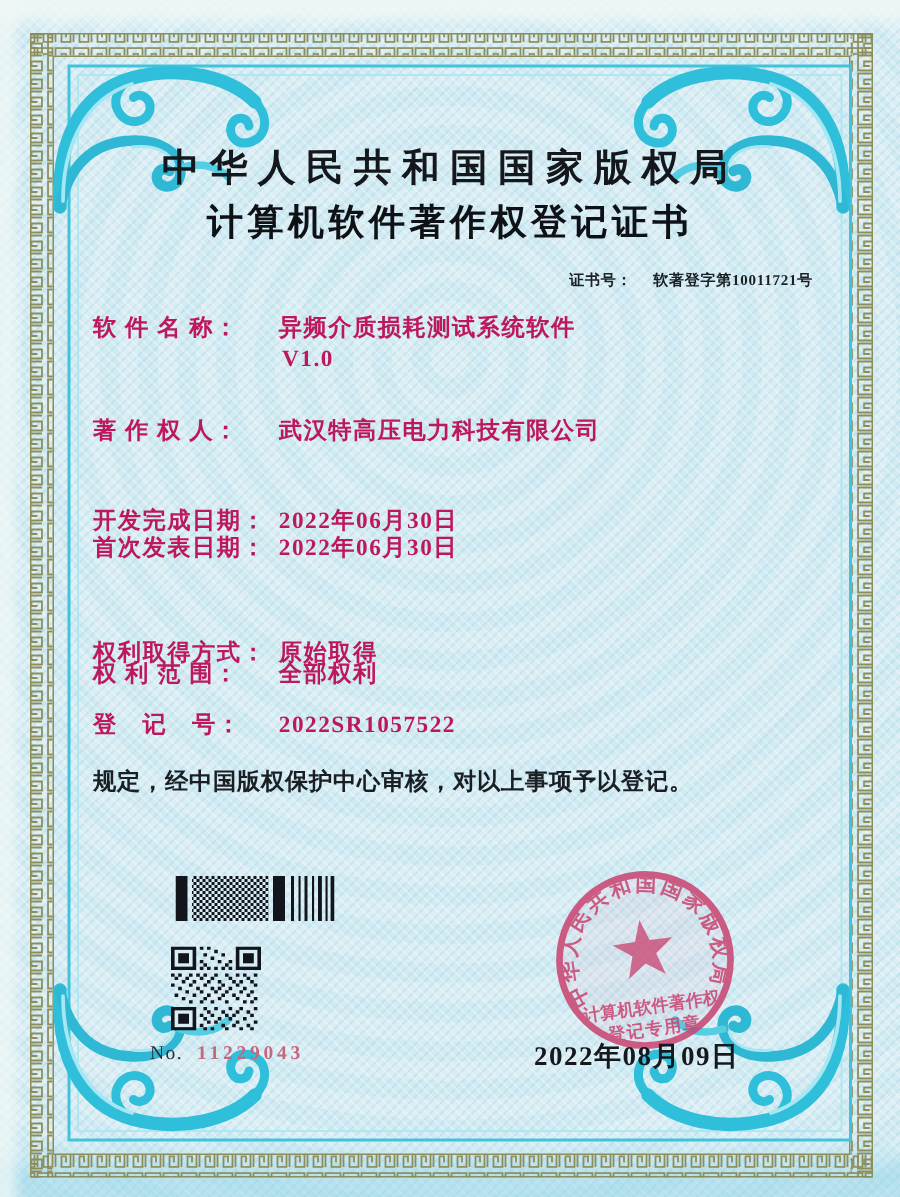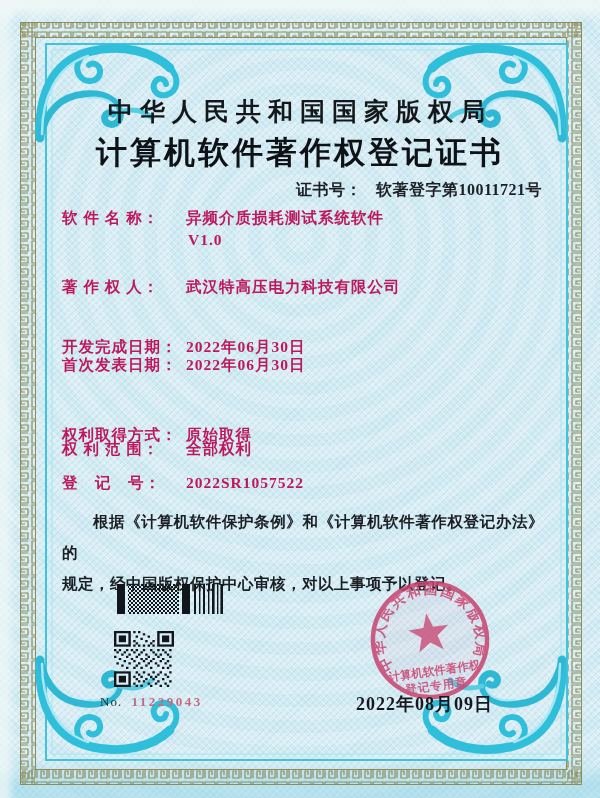--- a/index.html
+++ b/index.html
@@ -11,22 +11,22 @@
       linear-gradient(180deg, rgba(240,248,246,.85) 0 8px, rgba(240,248,246,0) 22px),
       linear-gradient(90deg, rgba(240,248,246,.7) 0 6px, rgba(240,248,246,0) 16px),
       linear-gradient(0deg, rgba(140,210,230,.45) 0 14px, rgba(140,210,230,0) 40px),
       repeating-linear-gradient(45deg, rgba(255,255,255,.26) 0 1.5px, rgba(255,255,255,0) 1.5px 5px),
       repeating-linear-gradient(-45deg, rgba(122,196,218,.18) 0 1.5px, rgba(122,196,218,0) 1.5px 5px),
       repeating-radial-gradient(circle at 50% 30%, rgba(255,255,255,.08) 0 13px, rgba(138,204,224,.08) 13px 26px);
     color:#101418;
   }
   .abs{position:absolute;}
   .authority{top:95px;left:0;width:600px;text-align:center;font-size:25px;font-weight:bold;letter-spacing:7px;color:#14181c;}
-  .cert-title{top:132px;left:0;width:600px;text-align:center;font-size:31px;font-weight:bold;letter-spacing:3px;color:#0e1216;}
-  .cert-no{top:180px;right:58px;font-size:16px;font-weight:bold;color:#1b2026;letter-spacing:.5px;}
+  .cert-title{top:132px;left:0;width:600px;text-align:center;font-size:24px;font-weight:bold;letter-spacing:3px;color:#0e1216;}
+  .cert-no{top:180px;right:58px;font-size:10px;font-weight:bold;color:#1b2026;letter-spacing:.5px;}
   .cert-no .gap{display:inline-block;width:14px;}
   .frow{left:62px;font-size:15.5px;font-weight:bold;color:#be185d;}
   .frow .lbl{display:inline-block;width:120px;letter-spacing:1px;}
   .frow .val{letter-spacing:1px;}
   .statement{top:506px;left:62px;width:482px;font-size:15.5px;font-weight:bold;color:#1a1f24;letter-spacing:.5px;line-height:31px;}
   .statement .l1{text-indent:2em;text-align:justify;text-align-last:justify;}
   .no-line{top:694px;left:100px;font-size:13px;}
   .no-line .no-lbl{color:#2a2f36;letter-spacing:1px;}
   .no-line .no-val{color:#c4687f;letter-spacing:2.5px;margin-left:6px;font-weight:bold;}
   .issue-date{top:692px;left:356px;font-size:18px;font-weight:bold;letter-spacing:1px;color:#15191e;}
@@ -105,21 +105,20 @@
 <div class="abs frow" style="top:439px;">
   <span class="lbl">权 利 范 围：</span>
   <span class="val">全部权利</span>
 </div>
 <div class="abs frow" style="top:473px;">
   <span class="lbl">登　记　号：</span>
   <span class="val">2022SR1057522</span>
 </div>
 
 <div class="abs statement">
-  <div class="l1">根据《计算机软件保护条例》和《计算机软件著作权登记办法》的</div>
   <div class="l2">规定，经中国版权保护中心审核，对以上事项予以登记。</div>
 </div>
 
 <div class="abs barcode-box">
   <svg width="106" height="30" viewBox="0 0 106 30">
     <defs>
       <pattern id="dm" width="4" height="4" patternUnits="userSpaceOnUse">
         <rect width="2" height="2" fill="#12161c"></rect>
         <rect x="2" y="2" width="2" height="2" fill="#12161c"></rect>
       </pattern>

